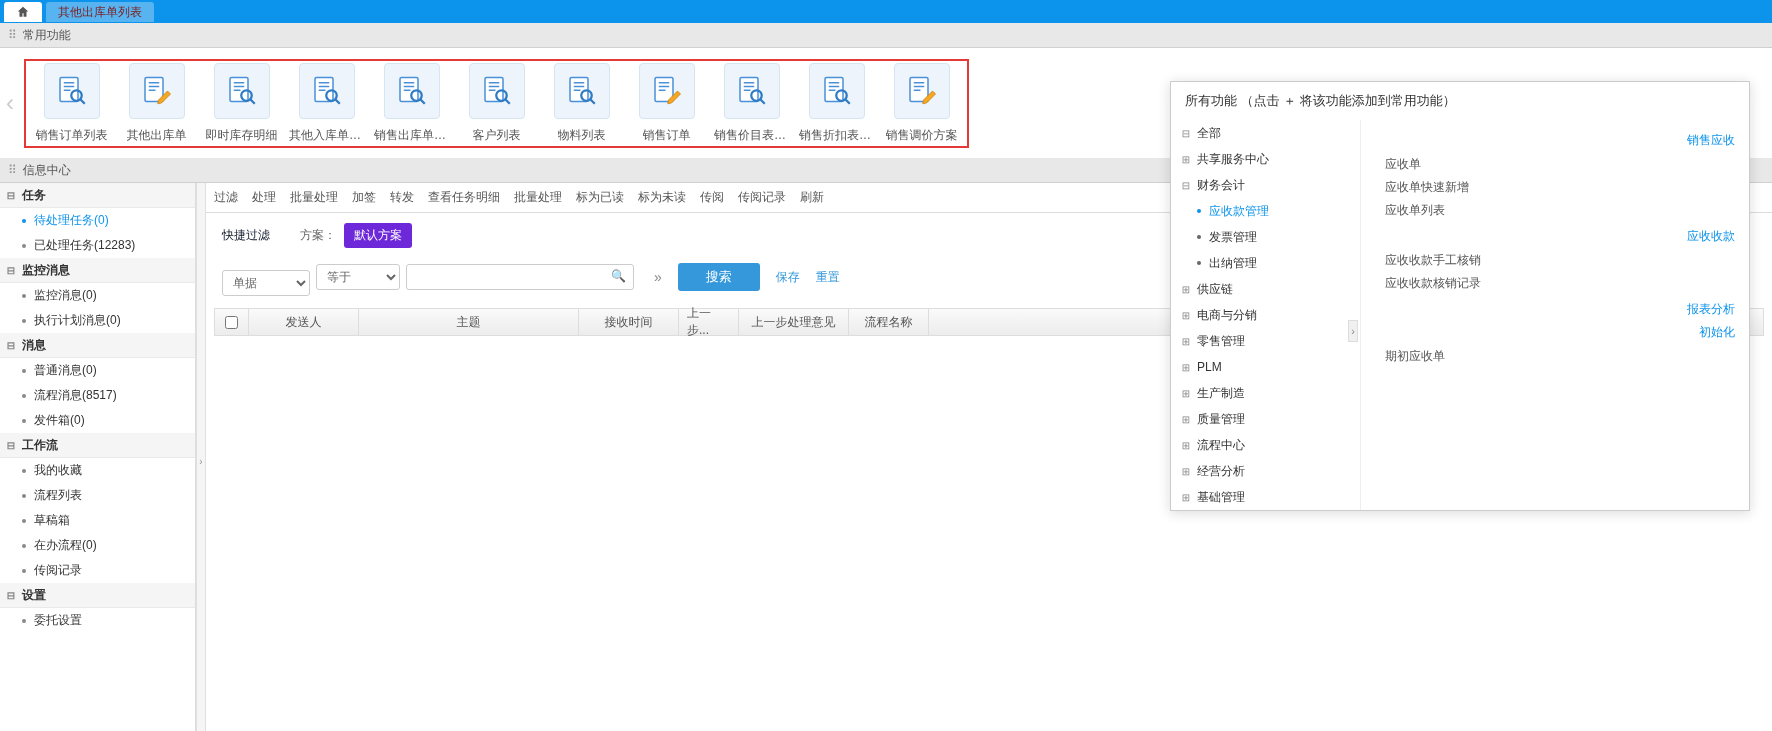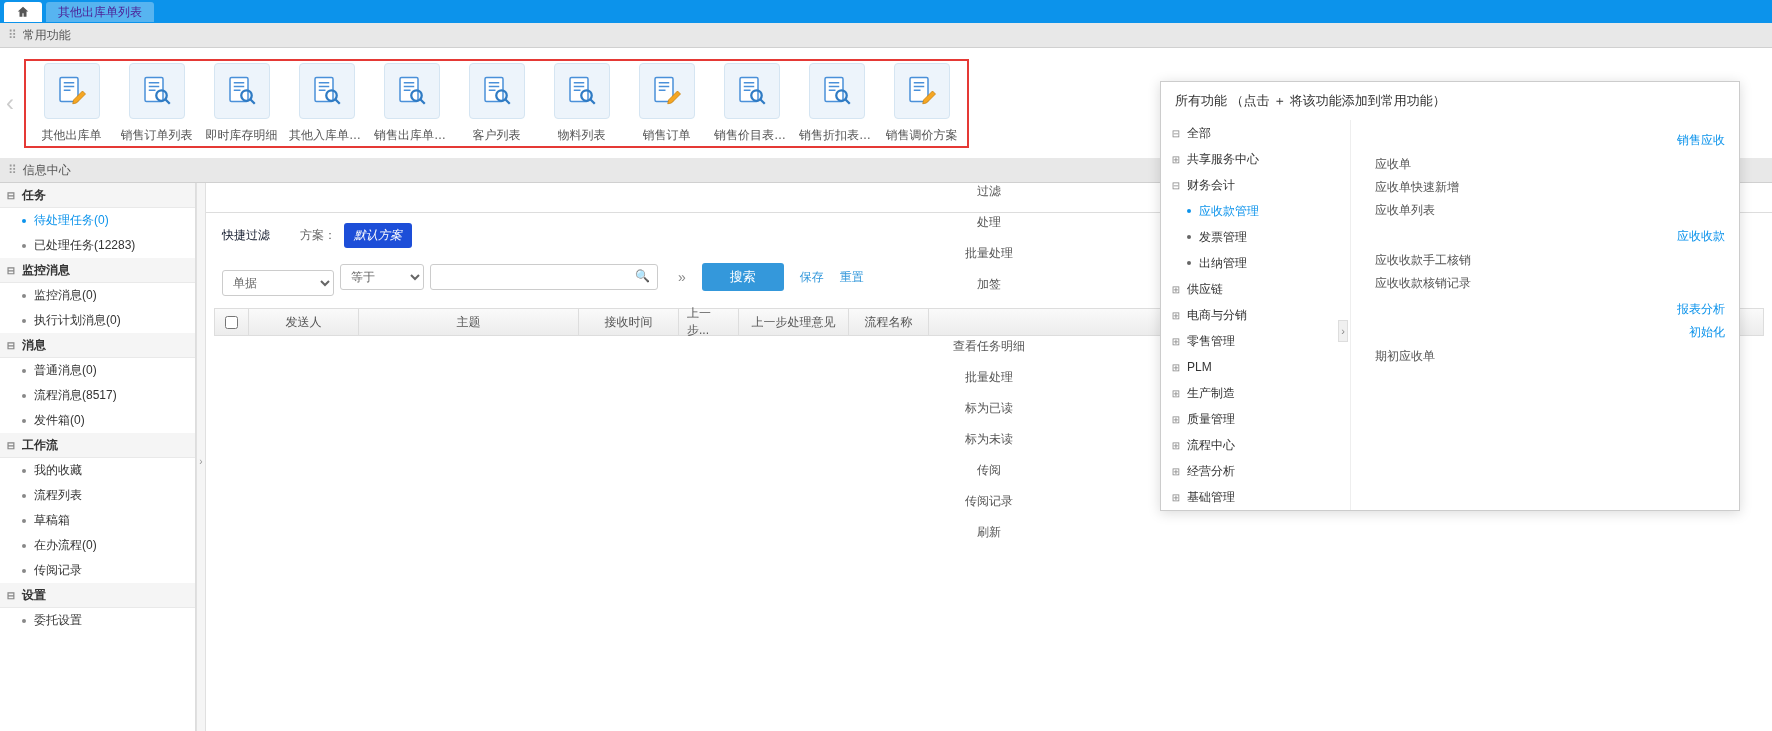--- a/index.html
+++ b/index.html
@@ -1,20 +1,20 @@
 <!DOCTYPE html>
 <html><head>
   <meta charset="utf-8">
   <style>
     * { box-sizing: border-box; margin: 0; padding: 0; font-family: "Microsoft YaHei", sans-serif; }
     body { font-size: 12px; color: #333; background: #fff; overflow: hidden; }
     
     .top-bar { background: #0c93eb; height: 23px; display: flex; align-items: center; padding-left: 4px; }
     .tab-home { background: #fff; width: 38px; height: 20px; display: flex; align-items: center; justify-content: center; border-radius: 3px 3px 0 0; margin-right: 4px; cursor: pointer; }
-    .tab-other { background: #57b4f0; color: #4c1d95; padding: 0 12px; height: 20px; line-height: 20px; border-radius: 3px 3px 0 0; cursor: pointer; }
+    .tab-other { background: #57b4f0; color: #7f1d1d; padding: 0 12px; height: 20px; line-height: 20px; border-radius: 3px 3px 0 0; cursor: pointer; }
     
     .section-header { background: #e8e8e8; border-bottom: 1px solid #d0d0d0; height: 25px; display: flex; align-items: center; padding-left: 8px; color: #555; font-size: 12px; }
     .section-header .grip { color: #999; margin-right: 8px; letter-spacing: -2px; cursor: move; }
     
     .common-funcs { position: relative; background: #fff; padding: 10px 0; display: flex; align-items: center; }
     .scroll-arrow { width: 20px; height: 90px; display: flex; align-items: center; justify-content: center; color: #ccc; font-size: 24px; cursor: pointer; }
     .func-strip { display: flex; gap: 10px; border: 2px solid #e53935; padding: 2px 8px; margin: 0 4px; overflow: hidden; flex: 0 0 auto; }
     .func-item { width: 75px; display: flex; flex-direction: column; align-items: center; cursor: pointer; }
     .func-icon { width: 56px; height: 56px; background: #edf4fb; border: 1px solid #d5e5f2; border-radius: 4px; display: flex; align-items: center; justify-content: center; margin-bottom: 8px; position: relative; }
     .func-icon svg { width: 36px; height: 36px; }
@@ -27,44 +27,44 @@
     .side-cat .exp { color: #888; margin-right: 6px; font-size: 10px; display: inline-block; width: 10px; text-align: center; }
     .side-item { height: 25px; display: flex; align-items: center; padding-left: 22px; color: #333; cursor: pointer; }
     .side-item.active { color: #0c93eb; }
     .side-item .dot { width: 4px; height: 4px; background: #888; border-radius: 50%; margin-right: 8px; }
     .side-item.active .dot { background: #0c93eb; }
     
     .splitter { width: 10px; background: #f5f5f5; border-left: 1px solid #e0e0e0; border-right: 1px solid #e0e0e0; display: flex; align-items: center; justify-content: center; }
     .splitter .handle { color: #999; font-size: 10px; cursor: pointer; }
     
     .content { flex: 1; background: #fff; overflow: hidden; display: flex; flex-direction: column; }
-    .toolbar { height: 30px; border-bottom: 1px solid #ddd; display: flex; align-items: center; padding: 0 8px; gap: 14px; color: #555; flex-direction: column; }
+    .toolbar { height: 30px; border-bottom: 1px solid #ddd; display: flex; align-items: center; padding: 0 8px; gap: 14px; color: #555; }
     .toolbar span { cursor: pointer; }
     
     .filter-row { padding: 10px 16px 4px; display: flex; align-items: center; gap: 8px; }
     .filter-label { color: #0f172a; margin-right: 22px; }
     .scheme-label { color: #666; }
-    .scheme-btn { background: #1d4ed8; color: #fff; padding: 4px 10px; border-radius: 3px; cursor: pointer; font-style: italic; }
+    .scheme-btn { background: #6d28d9; color: #fff; padding: 4px 10px; border-radius: 3px; cursor: pointer; }
     
     .filter-row2 { padding: 6px 16px 12px; display: flex; align-items: center; gap: 6px; }
     .sel { height: 26px; border: 1px solid #ccc; border-radius: 3px; padding: 0 6px; background: #fff; font-size: 12px; color: #666; }
-    .sel1 { width: 112px; margin-top: 12px; }
+    .sel1 { width: 88px; margin-top: 12px; }
     .sel2 { width: 84px; }
     .filter-input { width: 228px; height: 26px; border: 1px solid #ccc; border-radius: 3px; padding: 0 28px 0 6px; position: relative; }
     .filter-input-wrap { position: relative; margin-right: 4px; }
     .filter-input-wrap .mag { position: absolute; right: 8px; top: 5px; color: #aaa; }
     .dbl-arrow { color: #888; font-size: 14px; margin: 0 10px; cursor: pointer; }
     .btn-search { background: #3498db; color: #fff; padding: 5px 28px; border: none; border-radius: 3px; cursor: pointer; font-size: 13px; }
     .lnk { color: #3498db; margin-left: 10px; cursor: pointer; text-align: right; }
     
     .grid-head { background: linear-gradient(#fafafa,#ececec); border: 1px solid #ddd; height: 28px; display: flex; align-items: center; margin: 0 8px; }
     .gh-chk { width: 34px; display: flex; justify-content: center; border-right: 1px solid #ddd; height: 100%; align-items: center; }
     .gh-col { padding: 0 8px; border-right: 1px solid #ddd; height: 100%; display: flex; align-items: center; justify-content: center; color: #555; }
     
-    .popup { position: absolute; right: 32px; top: 33px; width: 580px; background: #fff; border: 1px solid #ccc; box-shadow: 0 2px 12px rgba(0,0,0,0.15); z-index: 100; }
+    .popup { position: absolute; right: 22px; top: 33px; width: 580px; background: #fff; border: 1px solid #ccc; box-shadow: 0 2px 12px rgba(0,0,0,0.15); z-index: 100; }
     .popup-title { padding: 10px 14px; color: #333; border-bottom: 0; font-size: 13px; }
     .popup-body { display: flex; }
     .popup-tree { width: 190px; border-right: 1px solid #eee; max-height: 420px; overflow: hidden; position: relative; }
     .popup-tree::after { content: "›"; position: absolute; right: 2px; top: 200px; color: #888; background:#f0f0f0; border:1px solid #ddd; padding: 4px 2px; font-size:11px; cursor:pointer;}
     .pt-item { display: flex; align-items: center; height: 26px; padding-left: 10px; cursor: pointer; color: #333; }
     .pt-item .exp { color: #888; margin-right: 6px; font-size: 10px; width: 10px; display:inline-block; text-align:center;}
     .pt-item.lvl1 { padding-left: 26px; }
     .pt-item.active { color: #0c93eb; }
     .pt-item .dot { width: 4px; height: 4px; background: #666; border-radius: 50%; margin-right: 8px; }
     .pt-item.active .dot { background: #0c93eb; }
@@ -94,37 +94,37 @@
 <div class="common-funcs">
   <div class="scroll-arrow">‹</div>
   <div class="func-strip" id="func-strip">
       <div class="func-item">
         <div class="func-icon">
           <svg viewBox="0 0 48 48">
             <rect x="8" y="6" width="24" height="32" rx="2" fill="#fff" stroke="#4a90d9" stroke-width="2"></rect>
             <line x1="13" y1="13" x2="27" y2="13" stroke="#4a90d9" stroke-width="2"></line>
             <line x1="13" y1="18" x2="27" y2="18" stroke="#4a90d9" stroke-width="2"></line>
             <line x1="13" y1="23" x2="22" y2="23" stroke="#4a90d9" stroke-width="2"></line>
+            <circle cx="30" cy="30" r="7" fill="none" stroke="#2f7bc4" stroke-width="3"></circle>
+            <line x1="35" y1="35" x2="41" y2="41" stroke="#2f7bc4" stroke-width="3"></line>
+          </svg>
+        </div>
+        <div class="func-label">销售订单列表</div>
+      </div>
+      <div class="func-item">
+        <div class="func-icon">
+          <svg viewBox="0 0 48 48">
+            <rect x="8" y="6" width="24" height="32" rx="2" fill="#fff" stroke="#4a90d9" stroke-width="2"></rect>
+            <line x1="13" y1="13" x2="27" y2="13" stroke="#4a90d9" stroke-width="2"></line>
+            <line x1="13" y1="18" x2="27" y2="18" stroke="#4a90d9" stroke-width="2"></line>
+            <line x1="13" y1="23" x2="22" y2="23" stroke="#4a90d9" stroke-width="2"></line>
             <path d="M26 36 L38 24 L42 28 L30 40 L25 41 Z" fill="#f5a623" stroke="#c77d0a" stroke-width="1"></path>
           </svg>
         </div>
         <div class="func-label">其他出库单</div>
-      </div>
-      <div class="func-item">
-        <div class="func-icon">
-          <svg viewBox="0 0 48 48">
-            <rect x="8" y="6" width="24" height="32" rx="2" fill="#fff" stroke="#4a90d9" stroke-width="2"></rect>
-            <line x1="13" y1="13" x2="27" y2="13" stroke="#4a90d9" stroke-width="2"></line>
-            <line x1="13" y1="18" x2="27" y2="18" stroke="#4a90d9" stroke-width="2"></line>
-            <line x1="13" y1="23" x2="22" y2="23" stroke="#4a90d9" stroke-width="2"></line>
-            <circle cx="30" cy="30" r="7" fill="none" stroke="#2f7bc4" stroke-width="3"></circle>
-            <line x1="35" y1="35" x2="41" y2="41" stroke="#2f7bc4" stroke-width="3"></line>
-          </svg>
-        </div>
-        <div class="func-label">销售订单列表</div>
       </div>
       <div class="func-item">
         <div class="func-icon">
           <svg viewBox="0 0 48 48">
             <rect x="8" y="6" width="24" height="32" rx="2" fill="#fff" stroke="#4a90d9" stroke-width="2"></rect>
             <line x1="13" y1="13" x2="27" y2="13" stroke="#4a90d9" stroke-width="2"></line>
             <line x1="13" y1="18" x2="27" y2="18" stroke="#4a90d9" stroke-width="2"></line>
             <line x1="13" y1="23" x2="22" y2="23" stroke="#4a90d9" stroke-width="2"></line>
             <circle cx="30" cy="30" r="7" fill="none" stroke="#2f7bc4" stroke-width="3"></circle>
             <line x1="35" y1="35" x2="41" y2="41" stroke="#2f7bc4" stroke-width="3"></line>

